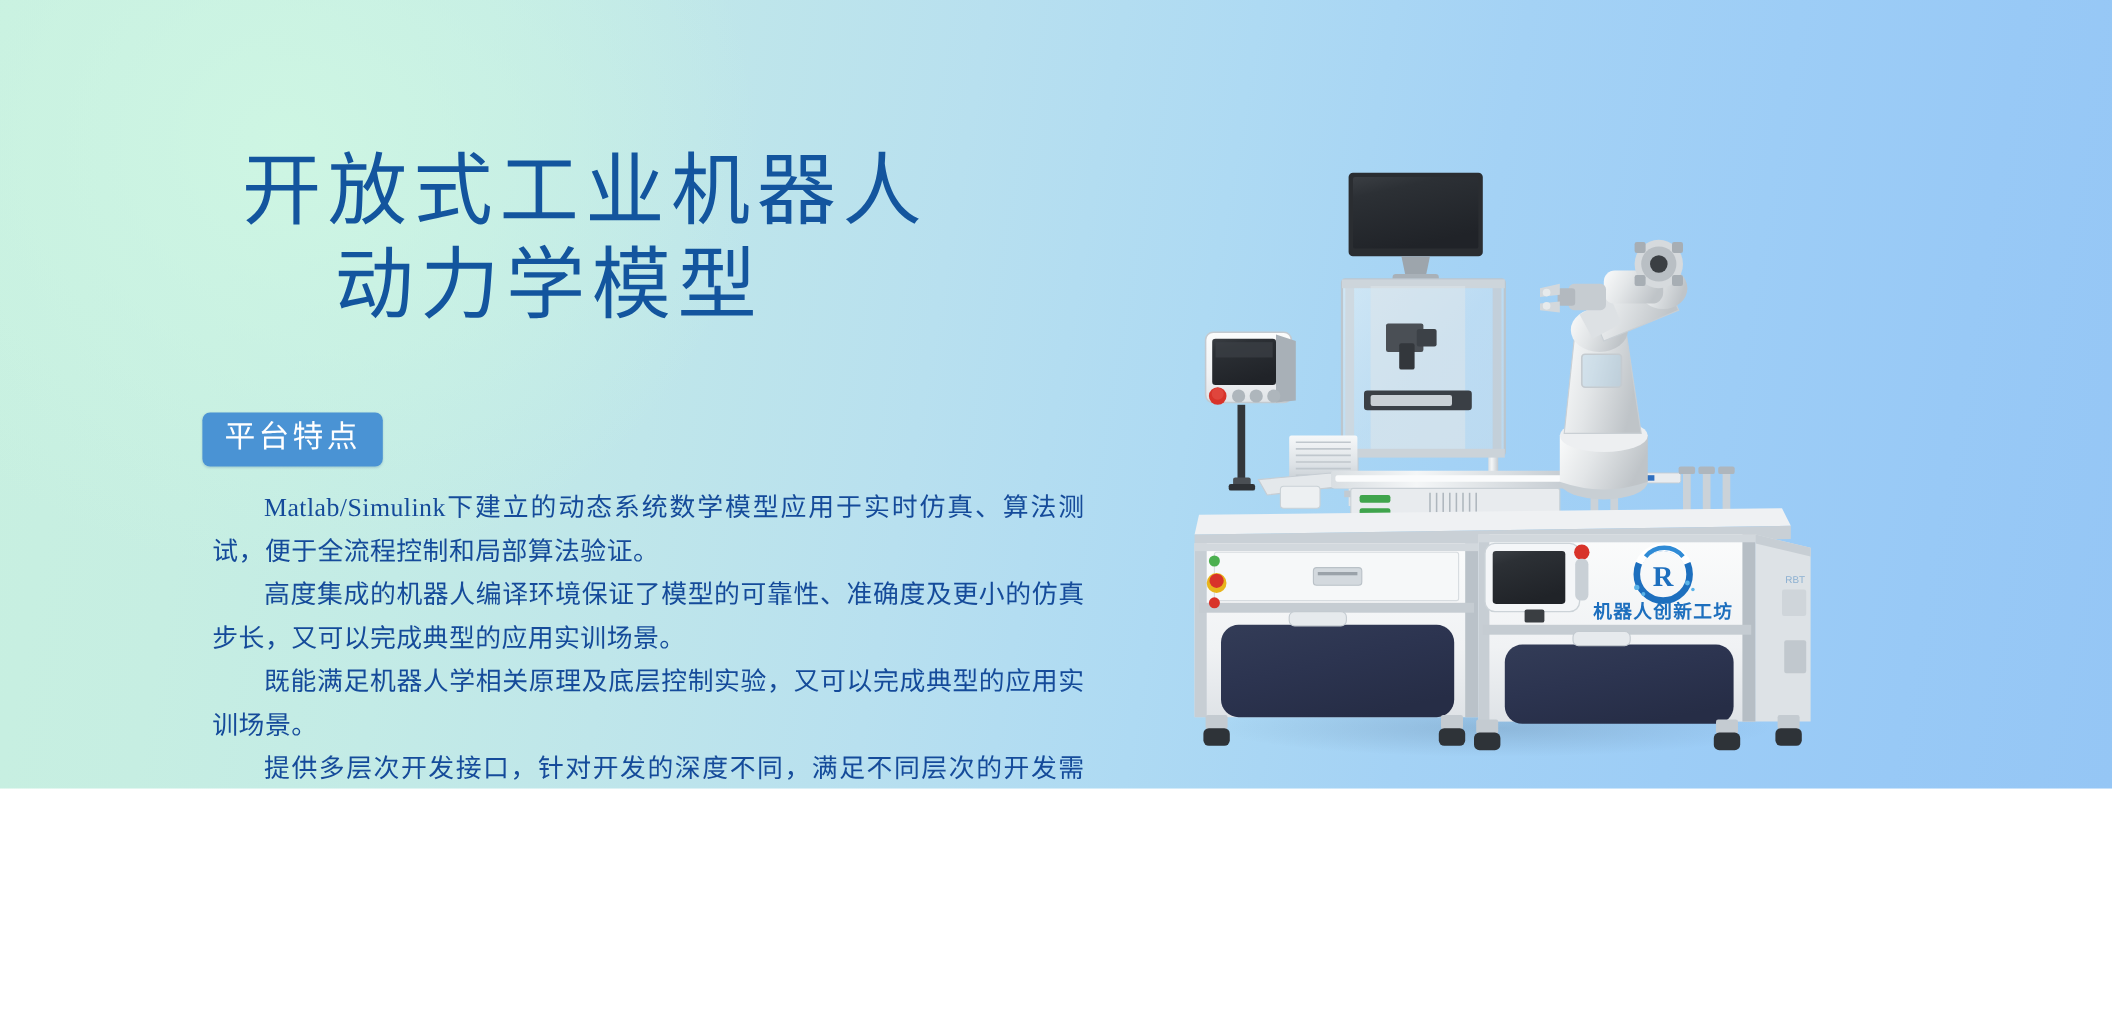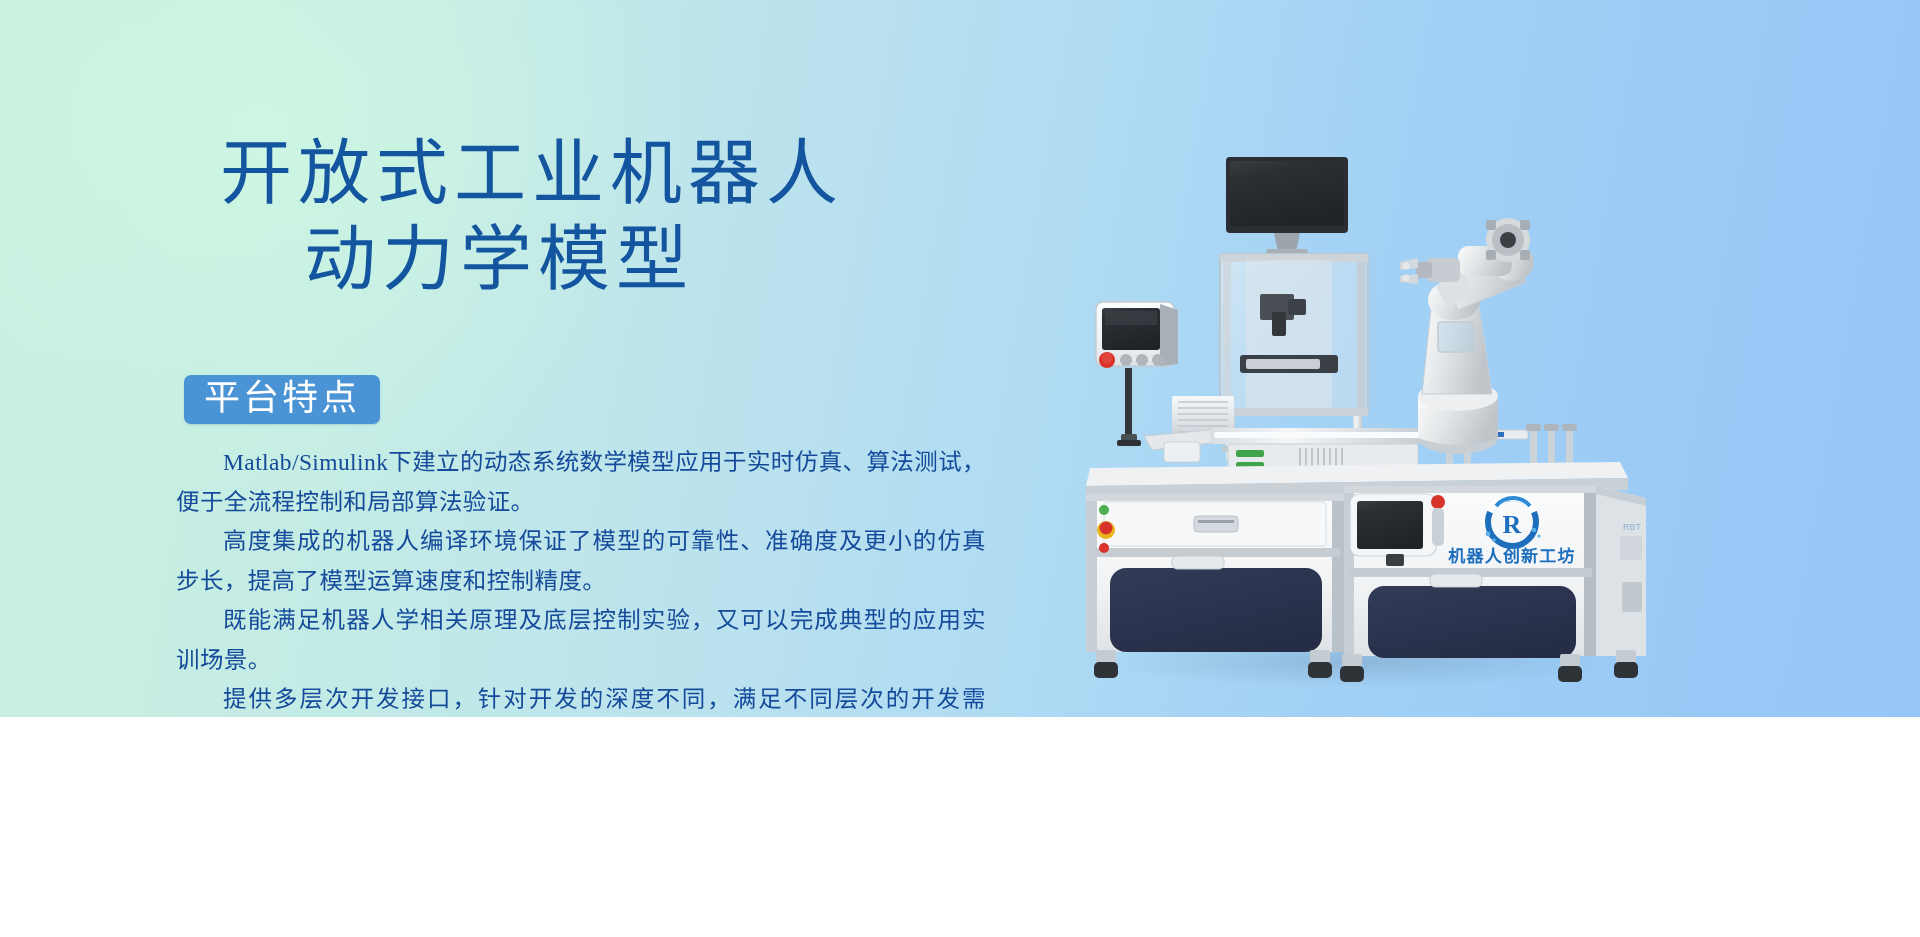--- a/index.html
+++ b/index.html
@@ -93,42 +93,42 @@
     left: 184px;
     top: 375px;
     display: inline-flex;
     align-items: center;
     justify-content: center;
     padding: 6px 20px 9px 20px;
     background: #4A93D4;
     border-radius: 7px;
     color: #ffffff;
     font-family: "Liberation Serif", "DejaVu Serif", serif;
-    font-size: 36px;
+    font-size: 28px;
     line-height: 34px;
     letter-spacing: 3px;
     box-shadow: 0 1px 2px rgba(20,70,130,0.18);
   }
 
   .paras {
     position: absolute;
     left: 176px;
     top: 443px;
     width: 810px;
     color: #154B9A;
     font-family: "Liberation Serif", "DejaVu Serif", serif;
     font-size: 23.5px;
     line-height: 39.5px;
     letter-spacing: 0.4px;
     text-align: justify;
     text-justify: inter-ideograph;
   }
   .paras p {
     text-indent: 2em;
-    margin: 0 0 0 0;
+    margin: 0 0 0 17px;
   }
 
   
   .scroll-circle {
     position: absolute;
     left: 898px;
     top: 822px;
     width: 96px;
     height: 96px;
     border: 2.5px solid #62C182;
@@ -164,21 +164,21 @@
 
     <div class="title-block">
       <div class="title-line l1">开放式工业机器人</div>
       <div class="title-line l2">动力学模型</div>
     </div>
 
     <div class="badge">平台特点</div>
 
     <div class="paras">
       <p>Matlab/Simulink下建立的动态系统数学模型应用于实时仿真、算法测试，便于全流程控制和局部算法验证。</p>
-      <p>高度集成的机器人编译环境保证了模型的可靠性、准确度及更小的仿真步长，提高了模型运算速度和控制精度。</p>
+      <p>高度集成的机器人编译环境保证了模型的可靠性、准确度及更小的仿真步长，又可以完成典型的应用实训场景。</p>
       <p>既能满足机器人学相关原理及底层控制实验，又可以完成典型的应用实训场景。</p>
       <p>提供多层次开发接口，针对开发的深度不同，满足不同层次的开发需求，深度开放，满足定制化开发。</p>
     </div>
   </div>
 
   <div class="machine">
     <svg viewBox="0 0 640 640" xmlns="http://www.w3.org/2000/svg" aria-hidden="true">
       <defs>
         <linearGradient id="gMetal" x1="0" y1="0" x2="1" y2="0">
           <stop offset="0" stop-color="#D9DEE2"></stop>

